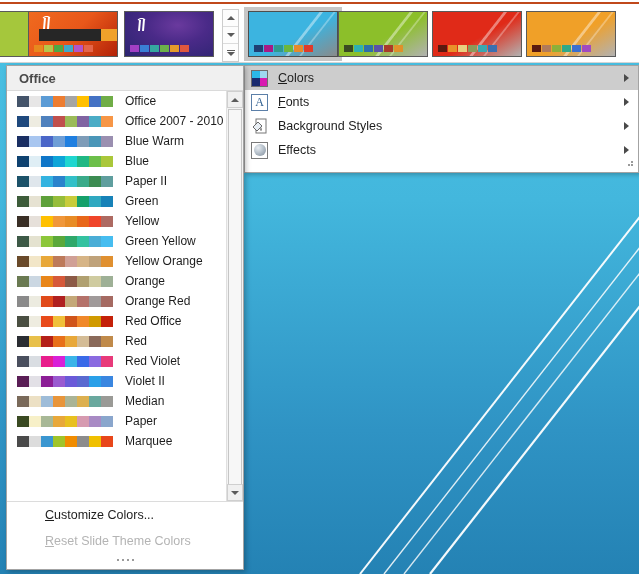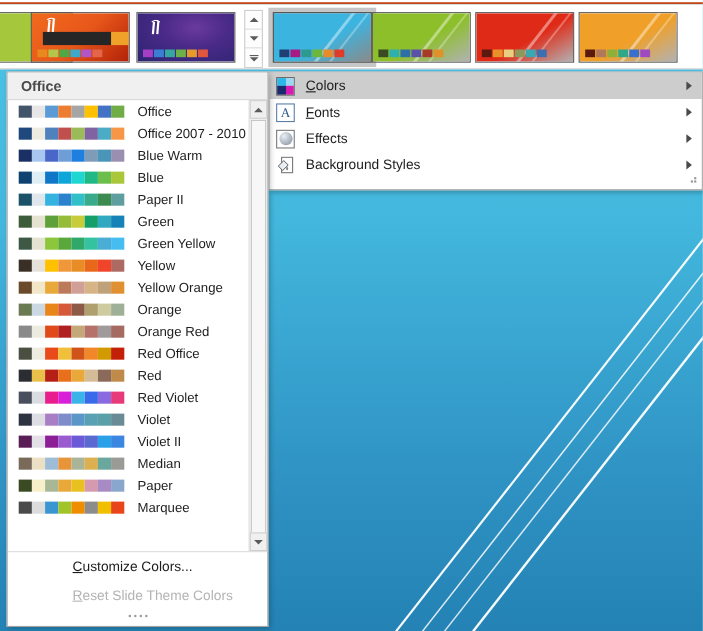--- a/index.html
+++ b/index.html
@@ -143,21 +143,21 @@
   }
   .sb-btn { height: 17px; background: #f0f0f0; border: 1px solid #cfcfcf;
             display: flex; align-items: center; justify-content: center; }
   .sb-btn.top { position: absolute; top: 0; left: 0; right: 0; }
   .sb-btn.bot { position: absolute; bottom: 0; left: 0; right: 0; }
   .sb-thumb { position: absolute; left: 1px; right: 1px; top: 18px; height: 386px;
               background: #f7f7f7; border: 1px solid #c6c6c6; }
 
   
   .cd-footer { border-top: 1px solid #dcdcdc; padding: 0 0 4px 0; }
-  .cd-foot-item { height: 26px; display: flex; align-items: center; padding-left: 38px; font-size: 12.5px; color: #1d1d1d; margin-left: 21px; }
+  .cd-foot-item { height: 26px; display: flex; align-items: center; padding-left: 38px; font-size: 12.5px; color: #1d1d1d; }
   .cd-foot-item.disabled { color: #b4b4b4; }
   .cd-foot-item u { text-decoration: underline; }
   .cd-dots { height: 11px; display: flex; align-items: center; justify-content: center; gap: 3px; }
   .cd-dots i { width: 2px; height: 2px; background: #9b9b9b; display: block; }
 </style>
 </head>
 <body>
 
 <div id="root">
 
@@ -312,36 +312,36 @@
         </div>
         <div class="menu-row">
           <div class="menu-ico">
             <span class="ico-fonts">A</span>
           </div>
           <div class="menu-label"><u>F</u>onts</div>
           <span class="menu-arrow"></span>
         </div>
         <div class="menu-row">
           <div class="menu-ico">
-            <span class="ico-effects">
-              <span class="ball"></span>
-            </span>
-          </div>
-          <div class="menu-label">Effects</div>
-          <span class="menu-arrow"></span>
-        </div>
-        <div class="menu-row">
-          <div class="menu-ico">
             <span class="ico-bg"><svg width="17" height="17">
                 <rect x="5" y="1" width="10" height="14" fill="#fff" stroke="#777"></rect>
                 <path d="M2 9 L7 4 L11 8 L6 13 Z" fill="#e8eef4" stroke="#5a5a5a" stroke-width="0.9"></path>
                 <path d="M10 9 q2 3 0 4 q-2 -1 0 -4" fill="#8a8a8a"></path>
               </svg></span>
           </div>
           <div class="menu-label">Background Styles</div>
+          <span class="menu-arrow"></span>
+        </div>
+        <div class="menu-row">
+          <div class="menu-ico">
+            <span class="ico-effects">
+              <span class="ball"></span>
+            </span>
+          </div>
+          <div class="menu-label">Effects</div>
           <span class="menu-arrow"></span>
         </div>
       </div>
     <div class="menu-grip">
       <i style="left:5px;top:0;"></i>
         <i style="left:2px;top:3px;"></i>
         <i style="left:5px;top:3px;"></i>
     </div>
   </div>
 
@@ -422,46 +422,46 @@
               <i style="background: rgb(150, 189, 58);"></i>
               <i style="background: rgb(200, 204, 58);"></i>
               <i style="background: rgb(21, 160, 106);"></i>
               <i style="background: rgb(47, 168, 192);"></i>
               <i style="background: rgb(23, 130, 184);"></i>
             </div>
             <div class="cd-name">Green</div>
           </div>
           <div class="cd-item">
             <div class="cd-swatch">
+              <i style="background: rgb(58, 47, 38);"></i>
+              <i style="background: rgb(230, 224, 218);"></i>
+              <i style="background: rgb(255, 192, 0);"></i>
+              <i style="background: rgb(240, 151, 58);"></i>
+              <i style="background: rgb(232, 140, 38);"></i>
+              <i style="background: rgb(232, 103, 26);"></i>
+              <i style="background: rgb(240, 69, 42);"></i>
+              <i style="background: rgb(173, 106, 98);"></i>
+            </div>
+            <div class="cd-name">Yellow</div>
+          </div>
+          <div class="cd-item">
+            <div class="cd-swatch">
               <i style="background: rgb(61, 89, 70);"></i>
               <i style="background: rgb(228, 226, 208);"></i>
               <i style="background: rgb(140, 198, 58);"></i>
               <i style="background: rgb(90, 168, 58);"></i>
               <i style="background: rgb(47, 168, 106);"></i>
               <i style="background: rgb(52, 194, 160);"></i>
               <i style="background: rgb(74, 173, 214);"></i>
               <i style="background: rgb(70, 189, 240);"></i>
             </div>
             <div class="cd-name">Green Yellow</div>
           </div>
           <div class="cd-item">
             <div class="cd-swatch">
-              <i style="background: rgb(58, 47, 38);"></i>
-              <i style="background: rgb(230, 224, 218);"></i>
-              <i style="background: rgb(255, 192, 0);"></i>
-              <i style="background: rgb(240, 151, 58);"></i>
-              <i style="background: rgb(232, 140, 38);"></i>
-              <i style="background: rgb(232, 103, 26);"></i>
-              <i style="background: rgb(240, 69, 42);"></i>
-              <i style="background: rgb(173, 106, 98);"></i>
-            </div>
-            <div class="cd-name">Yellow</div>
-          </div>
-          <div class="cd-item">
-            <div class="cd-swatch">
               <i style="background: rgb(106, 74, 42);"></i>
               <i style="background: rgb(242, 230, 200);"></i>
               <i style="background: rgb(232, 168, 58);"></i>
               <i style="background: rgb(189, 122, 90);"></i>
               <i style="background: rgb(208, 160, 150);"></i>
               <i style="background: rgb(214, 180, 134);"></i>
               <i style="background: rgb(191, 162, 122);"></i>
               <i style="background: rgb(224, 144, 48);"></i>
             </div>
             <div class="cd-name">Yellow Orange</div>
@@ -523,33 +523,20 @@
               <i style="background: rgb(74, 79, 94);"></i>
               <i style="background: rgb(217, 221, 226);"></i>
               <i style="background: rgb(232, 30, 140);"></i>
               <i style="background: rgb(216, 32, 216);"></i>
               <i style="background: rgb(58, 180, 232);"></i>
               <i style="background: rgb(58, 106, 232);"></i>
               <i style="background: rgb(138, 106, 224);"></i>
               <i style="background: rgb(232, 58, 122);"></i>
             </div>
             <div class="cd-name">Red Violet</div>
-          </div>
-          <div class="cd-item">
-            <div class="cd-swatch">
-              <i style="background: rgb(46, 51, 66);"></i>
-              <i style="background: rgb(220, 222, 228);"></i>
-              <i style="background: rgb(168, 126, 196);"></i>
-              <i style="background: rgb(126, 140, 204);"></i>
-              <i style="background: rgb(90, 150, 200);"></i>
-              <i style="background: rgb(90, 160, 180);"></i>
-              <i style="background: rgb(90, 160, 168);"></i>
-              <i style="background: rgb(106, 138, 150);"></i>
-            </div>
-            <div class="cd-name">Violet</div>
           </div>
           <div class="cd-item">
             <div class="cd-swatch">
               <i style="background: rgb(90, 30, 86);"></i>
               <i style="background: rgb(226, 224, 230);"></i>
               <i style="background: rgb(140, 30, 150);"></i>
               <i style="background: rgb(154, 90, 208);"></i>
               <i style="background: rgb(106, 90, 216);"></i>
               <i style="background: rgb(90, 106, 208);"></i>
               <i style="background: rgb(42, 160, 232);"></i>

